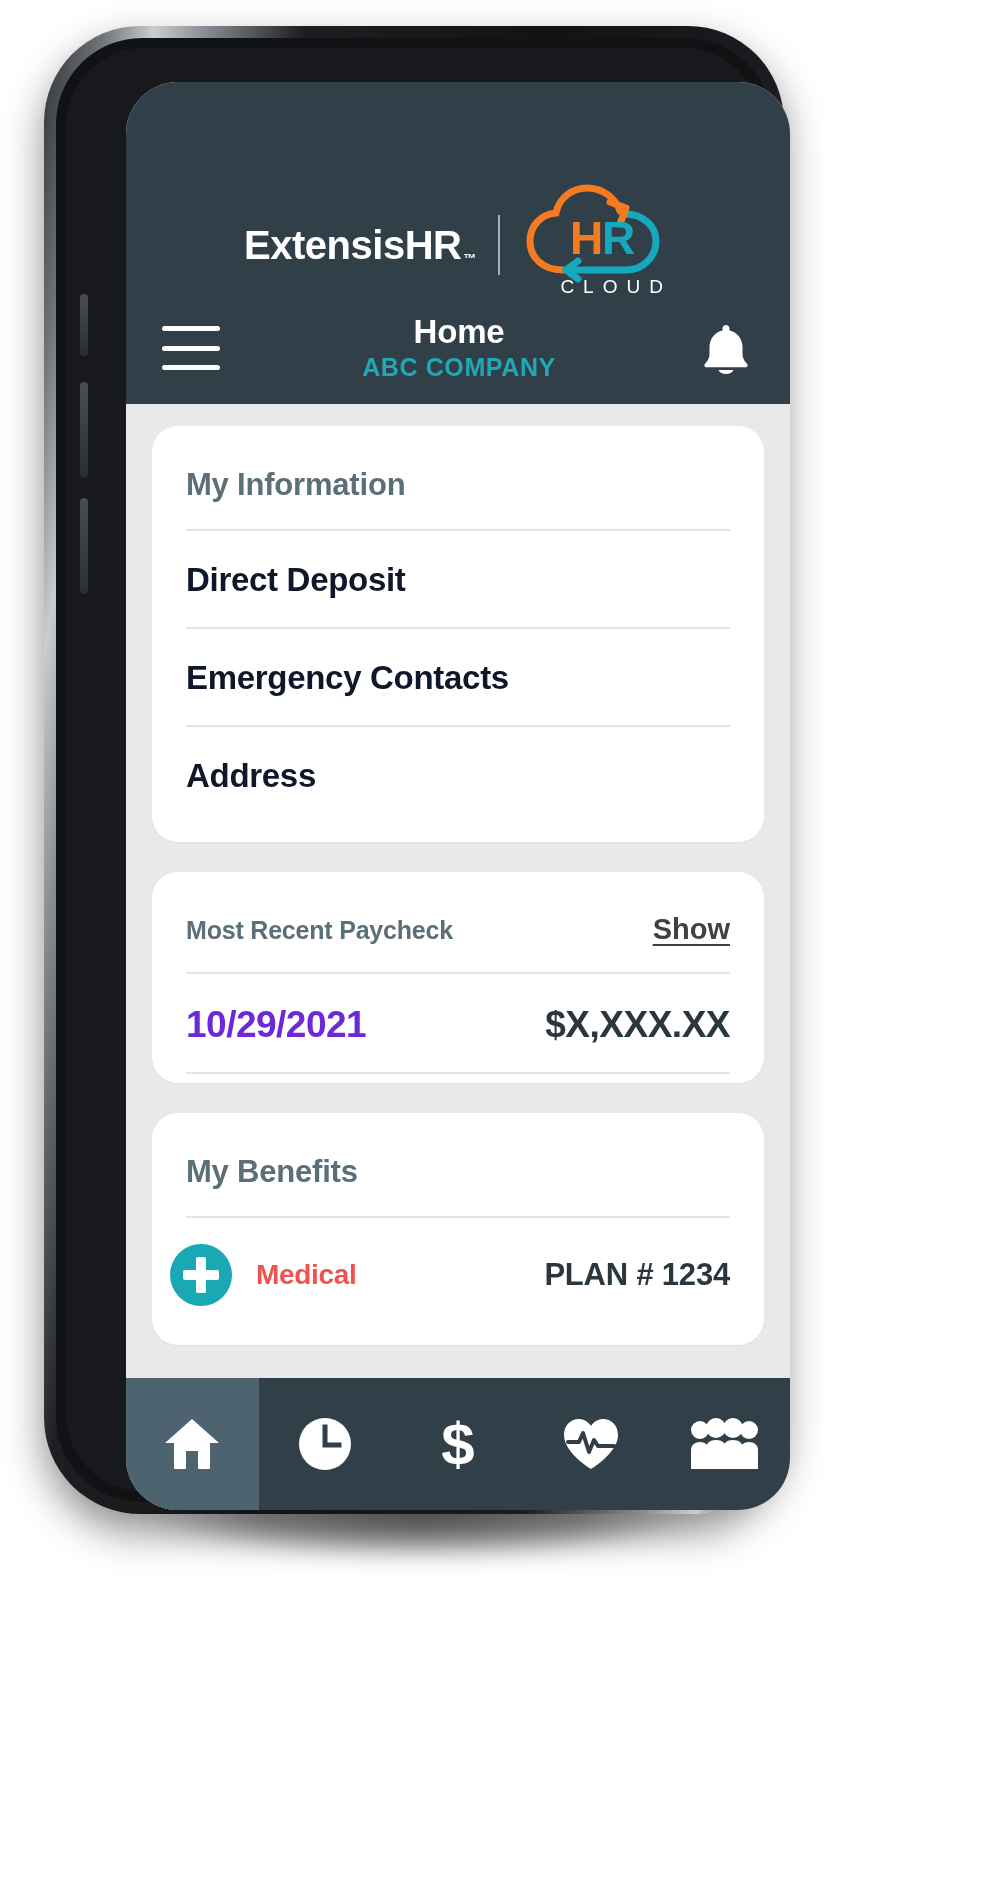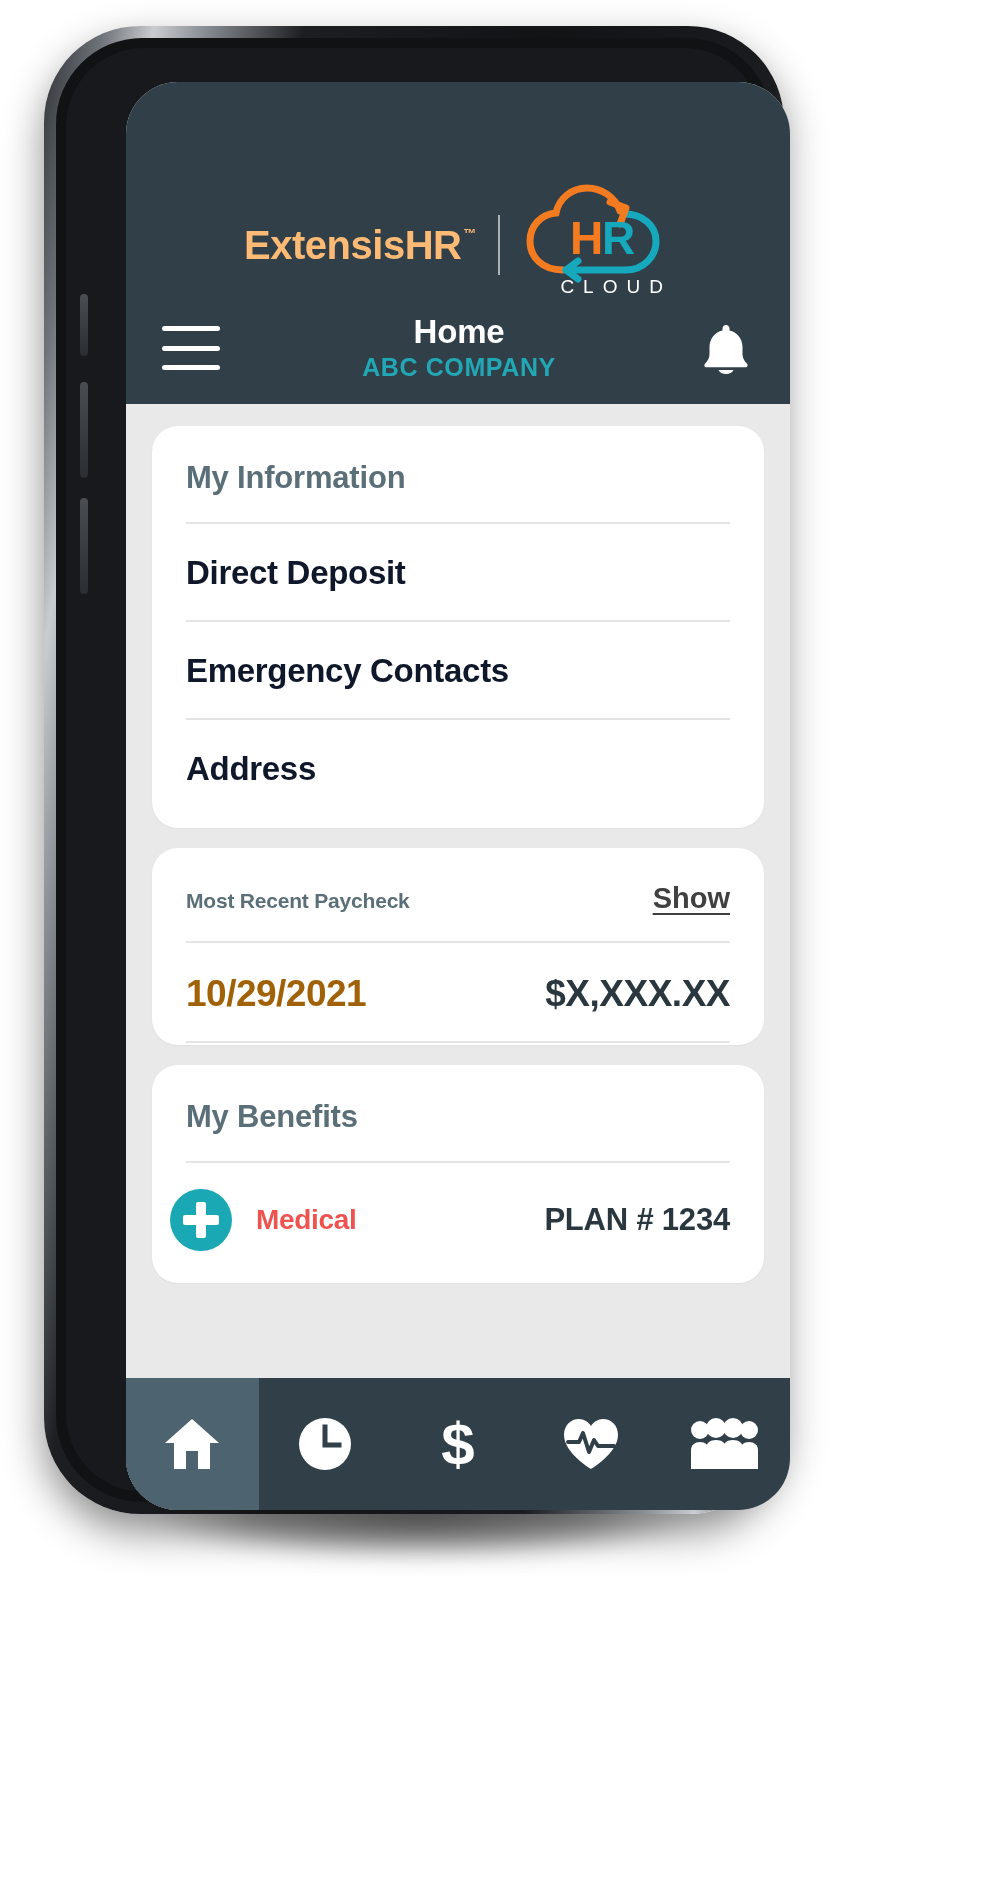--- a/index.html
+++ b/index.html
@@ -77,22 +77,22 @@
     height: 322px;
     background: #303f48;
   }
   .logo-row {
     position: absolute;
     left: 0; right: 0; top: 108px;
     display: flex; align-items: center; justify-content: center;
     gap: 0px;
   }
   .wordmark {
-    display: flex; align-items: flex-start;
-    color: #fdba74;
+    display: flex; align-items: flex-end;
+    color: #ffffff;
     font-size: 40px; font-weight: 700;
     letter-spacing: -0.5px;
     line-height: 1;
   }
   .wordmark .tm { font-size: 13px; font-weight: 700; margin-top: 2px; margin-left: 2px; }
   .logo-divider {
     width: 2px; height: 60px;
     background: #a9b2b7;
     margin: 0 22px;
   }
@@ -135,22 +135,22 @@
   
   .content {
     position: absolute;
     left: 0; right: 0; top: 322px; bottom: 0;
     background: #e9e9e9;
     padding: 22px 26px 0 26px;
   }
   .card {
     background: #ffffff;
     border-radius: 26px;
-    padding: 2px 34px;
-    margin-bottom: 20px;
+    padding: 9px 34px;
+    margin-bottom: 30px;
     box-shadow: 0 1px 2px rgba(0,0,0,0.04);
   }
   .card-title {
     color: #5b6f79;
     font-size: 31px; font-weight: 600;
     letter-spacing: -0.2px;
     padding: 32px 0 26px 0;
   }
   .rule { height: 2px; background: #e2e4e5; }
   .card-row {
@@ -160,31 +160,31 @@
     padding: 30px 0 28px 0;
     cursor: pointer;
   }
   .card-row.last { padding-bottom: 38px; }
 
   
   .pay-head {
     display: flex; align-items: baseline; justify-content: space-between;
     padding: 32px 0 26px 0;
   }
-  .pay-head .t { color: #5b6f79; font-size: 21px; font-weight: 600; letter-spacing: -0.2px; }
+  .pay-head .t { color: #5b6f79; font-size: 25px; font-weight: 600; letter-spacing: -0.2px; }
   .show-link {
     color: #404040; font-size: 29px; font-weight: 700;
     text-decoration: underline; text-underline-offset: 5px;
     cursor: pointer;
   }
   .pay-values {
     display: flex; align-items: baseline; justify-content: space-between;
     padding: 30px 0 26px 0;
   }
-  .pay-date { color: #a16207; font-size: 37px; font-weight: 700; letter-spacing: -0.5px; }
+  .pay-date { color: #6d28d9; font-size: 37px; font-weight: 700; letter-spacing: -0.5px; }
   .pay-amount { color: #2b373f; font-size: 37px; font-weight: 800; letter-spacing: -0.5px; }
   .pay-btn-wrap { padding: 30px 0 34px 0; display: flex; justify-content: center; }
   .pay-btn {
     background: #ef5350; color: #ffffff;
     border: none; border-radius: 42px;
     font-family: "Liberation Sans", sans-serif;
     font-size: 33px; font-weight: 700; letter-spacing: -0.2px;
     padding: 22px 0; width: 438px;
     cursor: pointer;
   }

